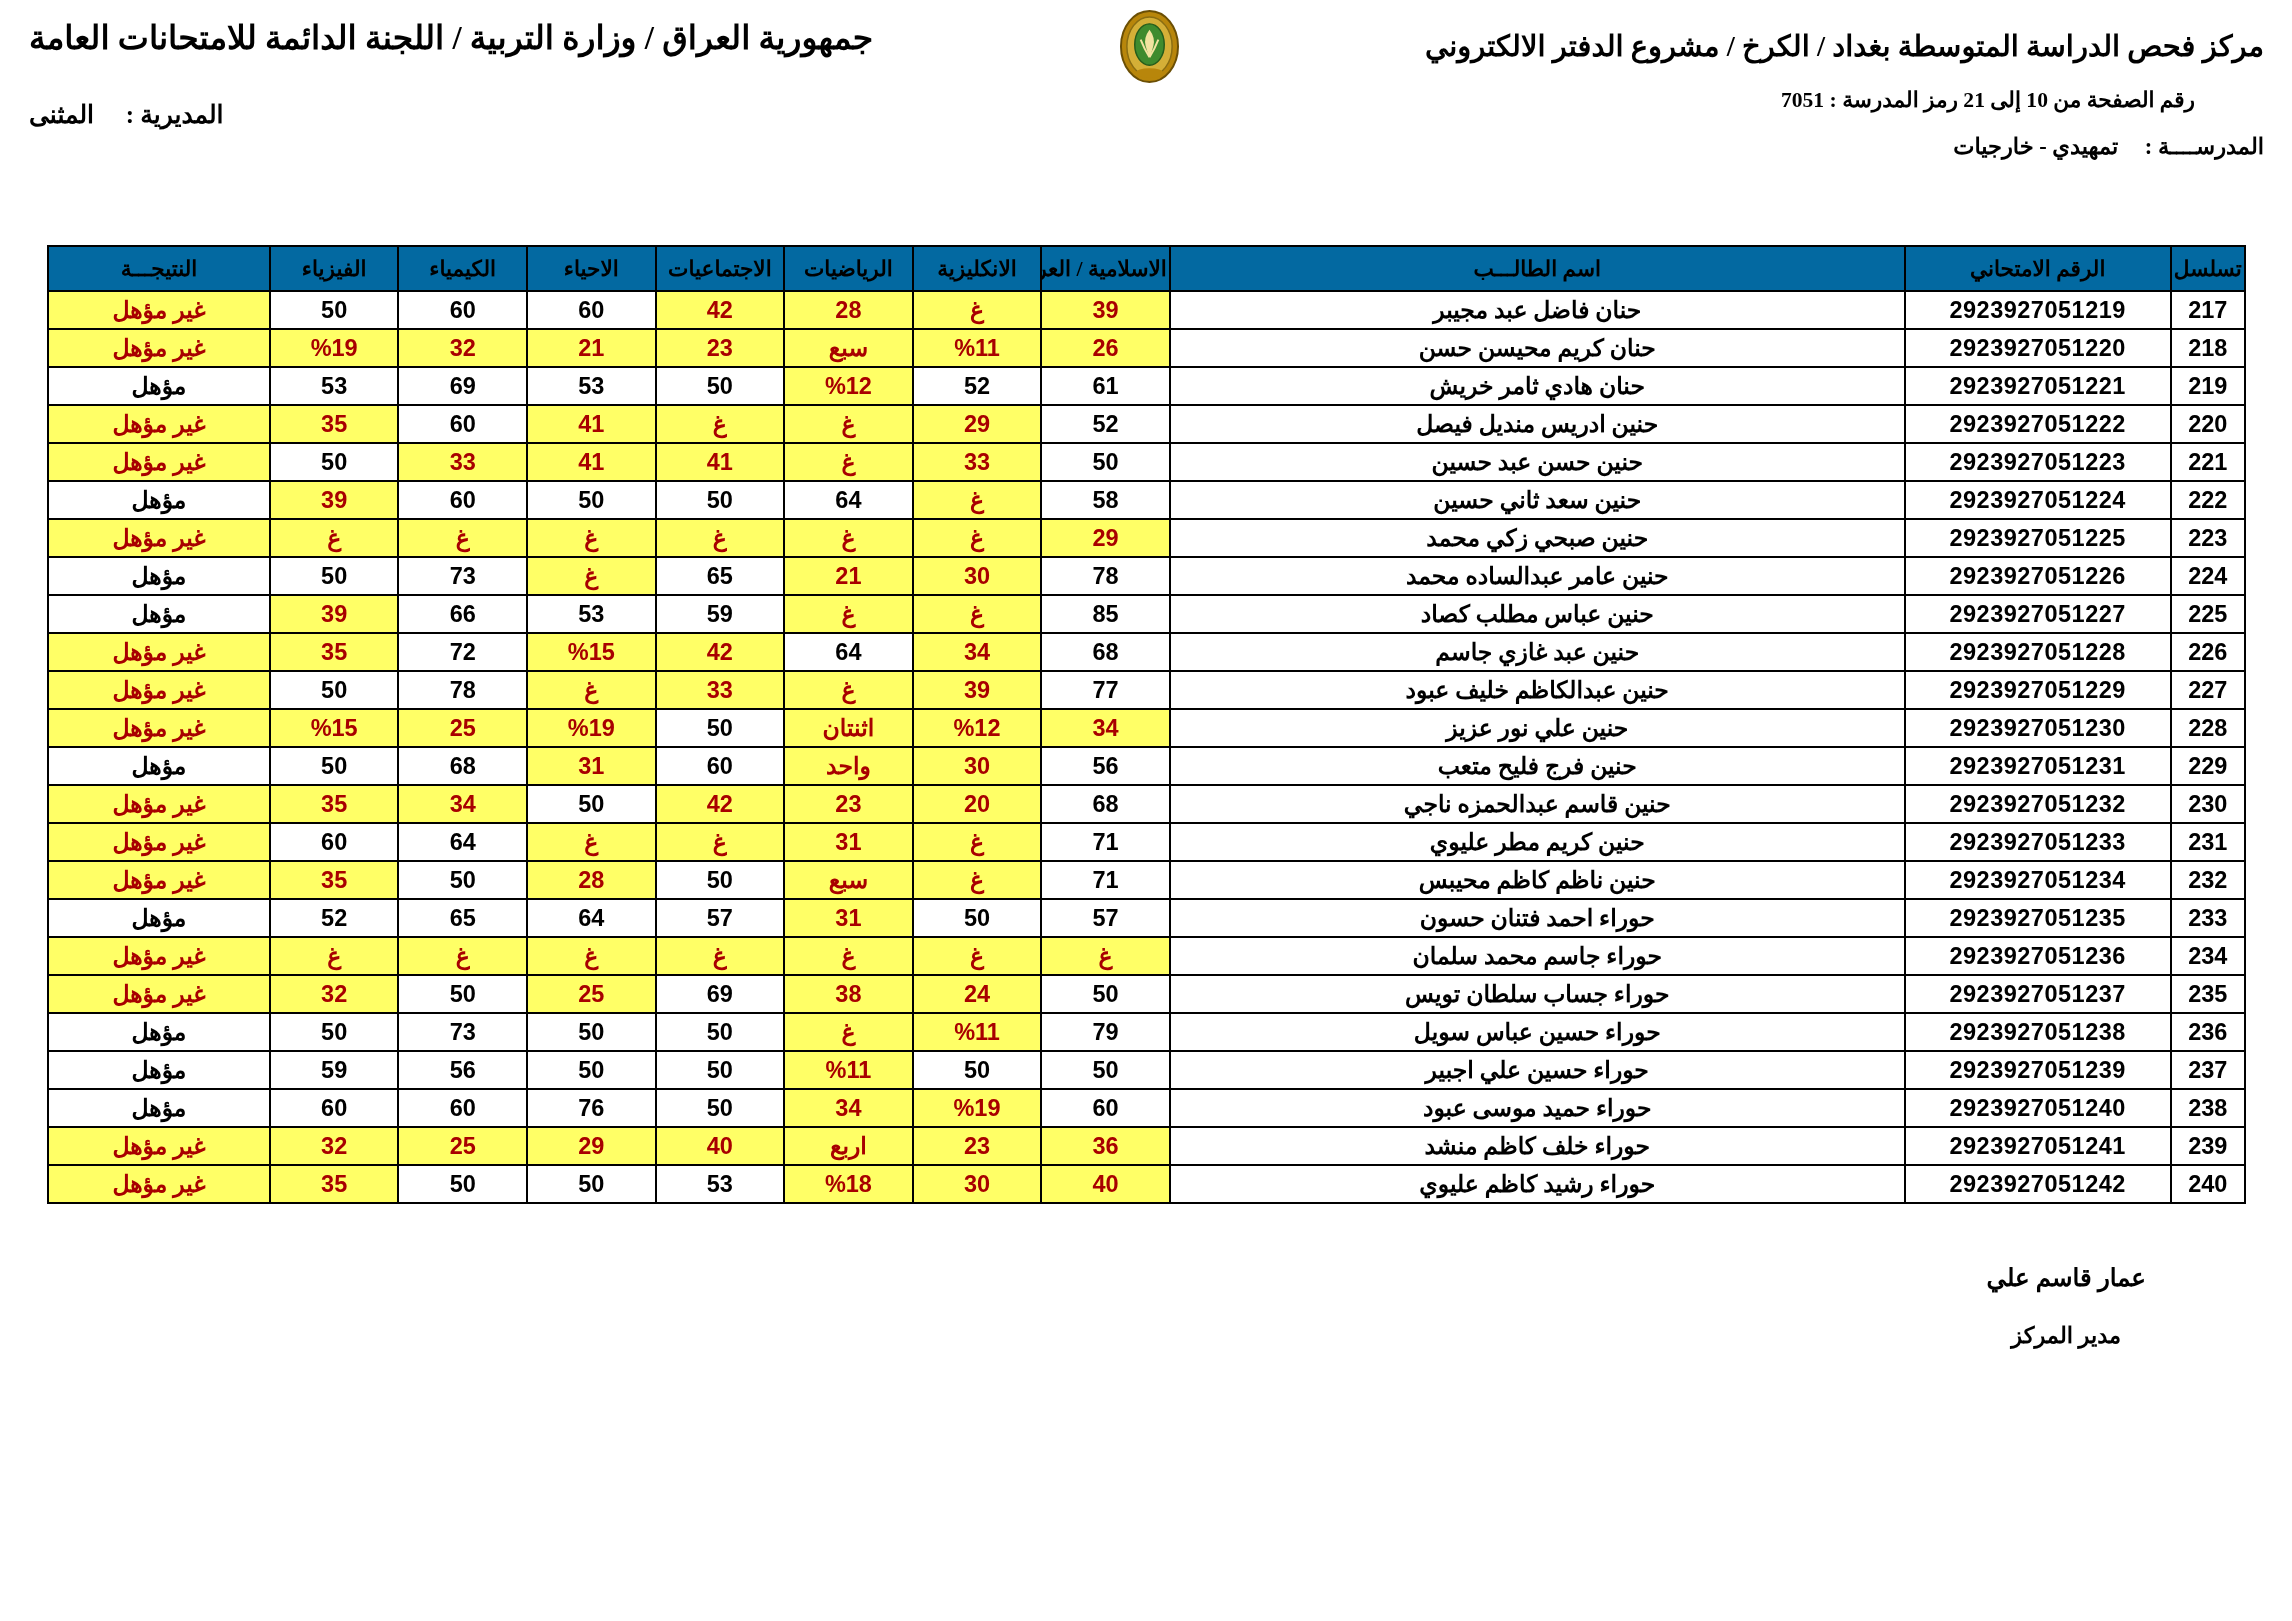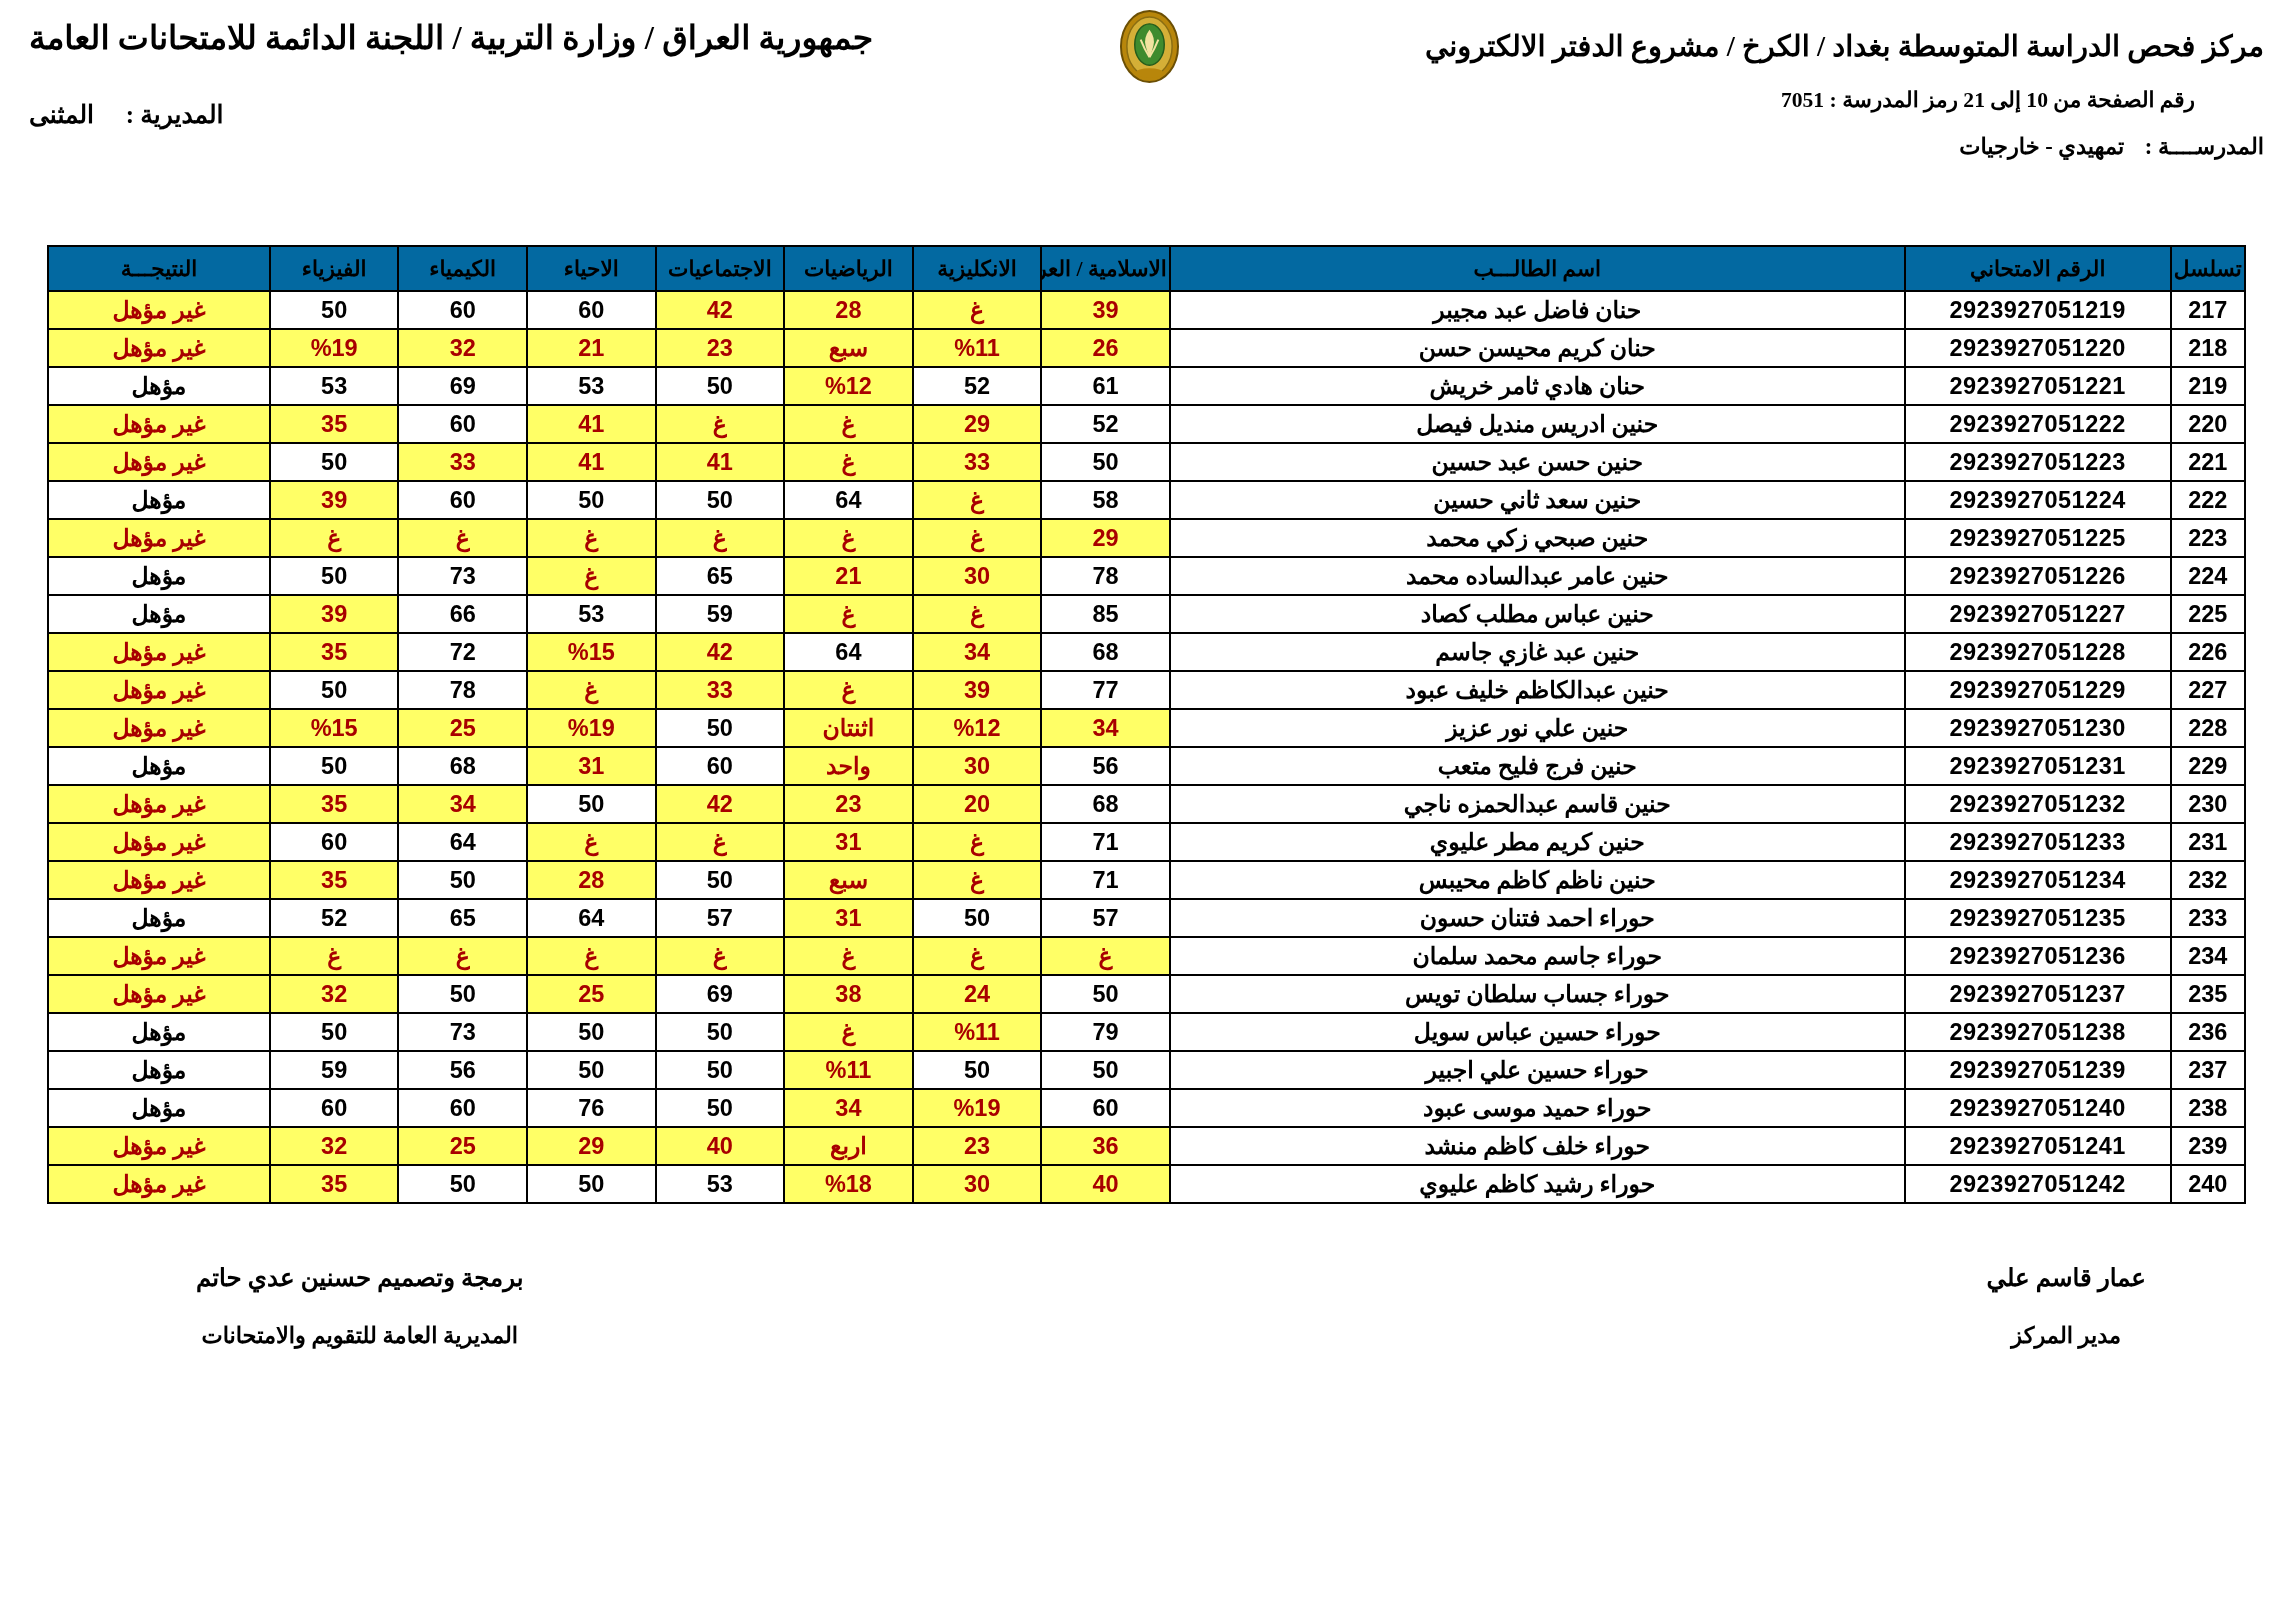--- a/index.html
+++ b/index.html
@@ -39,21 +39,21 @@
     margin-top:3.9px;
   }
   .center-sub .yr{display:block;}
   .center-sub .yr .lbl{margin-right:45px;}
   .meta-right{font-size:25px;font-weight:bold;line-height:2.25;white-space:nowrap;}
   .meta-right .val{margin-right:25.5px;}
   .abs-school{
     position:absolute;right:29px;top:133px;
     font-size:22.5px;font-weight:bold;white-space:nowrap;
   }
-  .abs-school .val{margin-right:15px;}
+  .abs-school .val{margin-right:21px;}
 
   
   .tbl-wrap{padding:0 47px;}
   table.results{
     border-collapse:collapse;width:100%;
     table-layout:fixed;
     border:2.9px solid #000;
   }
   table.results th,table.results td{
     border:2px solid #000;
@@ -488,18 +488,14 @@
         </tr>
       </tbody>
   </table>
 </div>
 
 <div class="ftr">
   <div class="ftr-col">
     <div>عمار قاسم علي</div>
     <div class="sub">مدير المركز</div>
   </div>
-  <div class="ftr-col">
-    <div>برمجة وتصميم حسنين عدي حاتم</div>
-    <div class="sub">المديرية العامة للتقويم والامتحانات</div>
-  </div>
 </div>
 
 
 </body></html>

